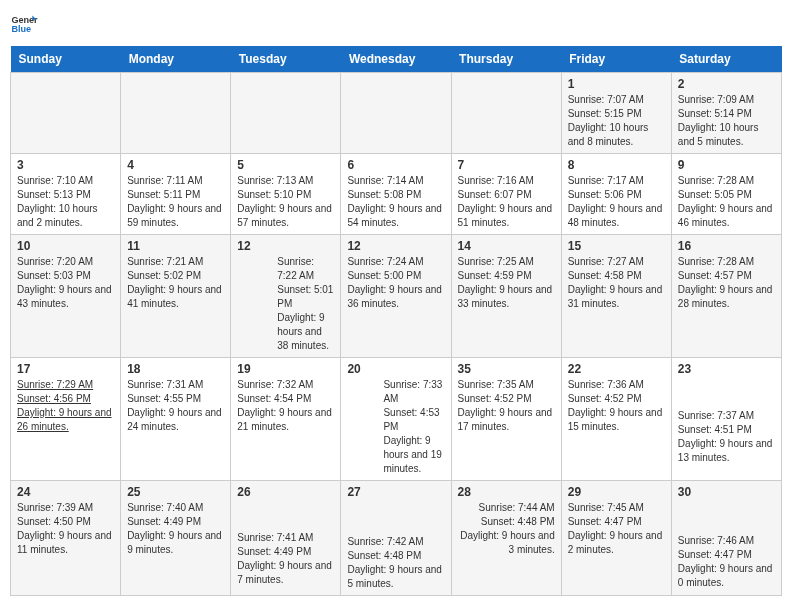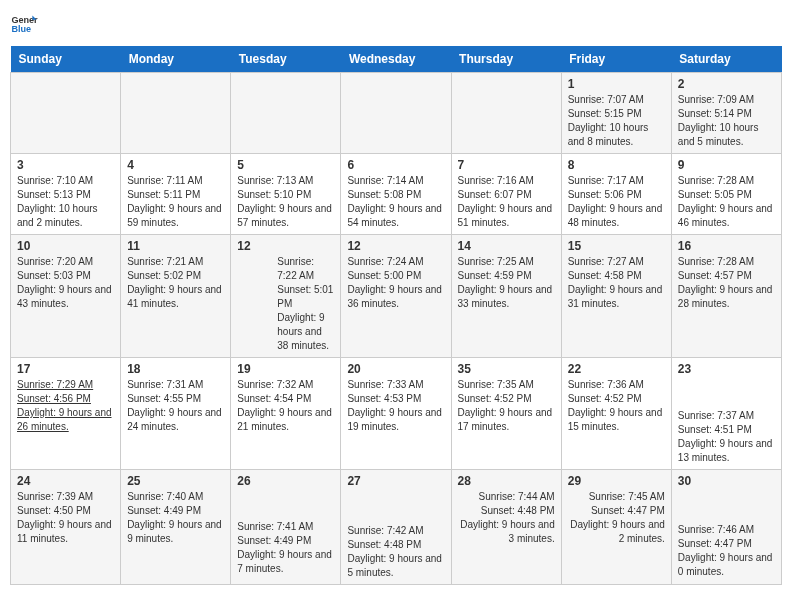--- a/index.html
+++ b/index.html
@@ -234,21 +234,21 @@
 Daylight: 9 hours and 24 minutes.</div>
         </td>
         <td>
           <span class="day-num">19</span>
           <div class="cell-content" style="white-space: pre-line;">Sunrise: 7:32 AM
 Sunset: 4:54 PM
 Daylight: 9 hours and 21 minutes.</div>
         </td>
         <td>
           <span class="day-num">20</span>
-          <div class="cell-content" style="white-space: pre-line;">Sunrise: 7:33 AM
+          <div class="cell-content" style="white-space: pre-line; margin-left: 36px;">Sunrise: 7:33 AM
 Sunset: 4:53 PM
 Daylight: 9 hours and 19 minutes.</div>
         </td>
         <td>
           <span class="day-num">35</span>
           <div class="cell-content" style="white-space: pre-line;">Sunrise: 7:35 AM
 Sunset: 4:52 PM
 Daylight: 9 hours and 17 minutes.</div>
         </td>
         <td>
@@ -290,21 +290,21 @@
 Daylight: 9 hours and 5 minutes.</div>
         </td>
         <td>
           <span class="day-num">28</span>
           <div class="cell-content" style="white-space: pre-line; text-align: right;">Sunrise: 7:44 AM
 Sunset: 4:48 PM
 Daylight: 9 hours and 3 minutes.</div>
         </td>
         <td>
           <span class="day-num">29</span>
-          <div class="cell-content" style="white-space: pre-line; text-align: right;">Sunrise: 7:45 AM
+          <div class="cell-content" style="white-space: pre-line;">Sunrise: 7:45 AM
 Sunset: 4:47 PM
 Daylight: 9 hours and 2 minutes.</div>
         </td>
         <td>
           <span class="day-num">30</span>
           <div class="cell-content" style="white-space: pre-line; margin-top: 35px;">Sunrise: 7:46 AM
 Sunset: 4:47 PM
 Daylight: 9 hours and 0 minutes.</div>
         </td>
       </tr>

